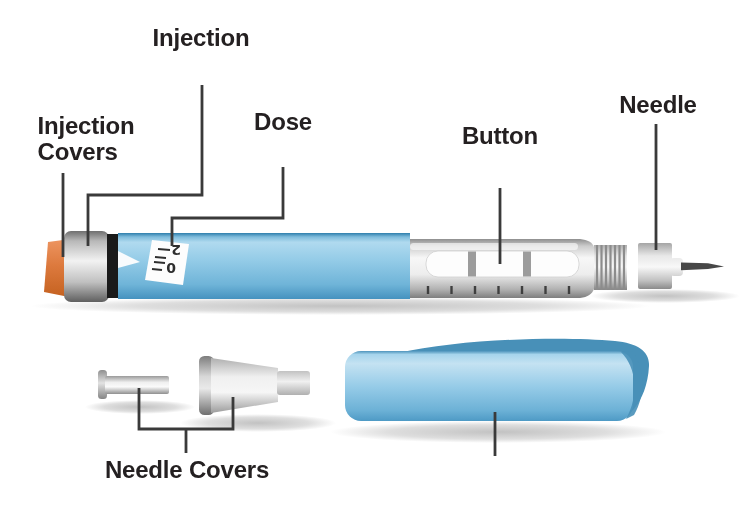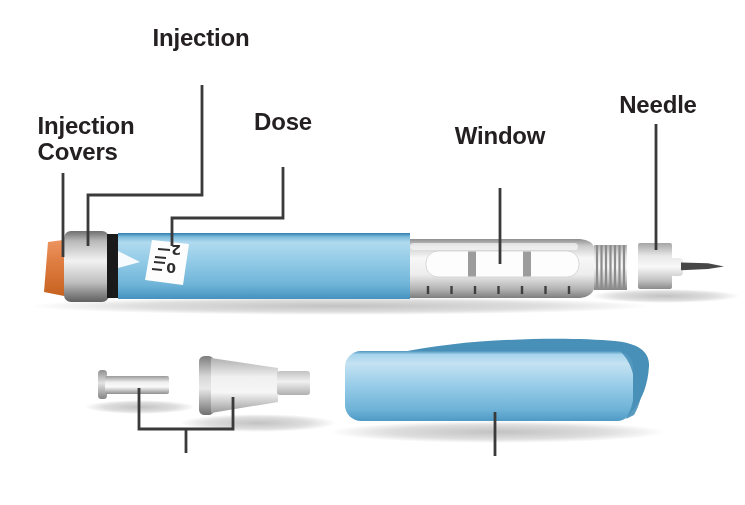--- a/index.html
+++ b/index.html
@@ -200,19 +200,22 @@
     <span>Injection</span>
   </div>
   <div class="label" style="left:86px;top:113px">
     <span>Injection</span>
     <span>Covers</span>
   </div>
   <div class="label" style="left:283px;top:109px">
     <span>Dose</span>
   </div>
   <div class="label" style="left:500px;top:123px">
-    <span>Window</span>
+    <span>Button</span>
   </div>
   <div class="label" style="left:658px;top:92px">
     <span>Needle</span>
   </div>
+  <div class="label" style="left:187px;top:457px">
+    <span>Needle Covers</span>
+  </div>
 
 </div>
 
 </body></html>

